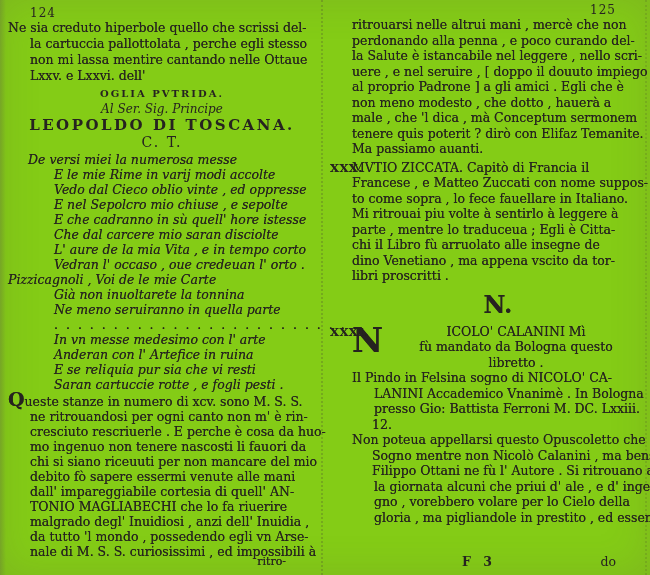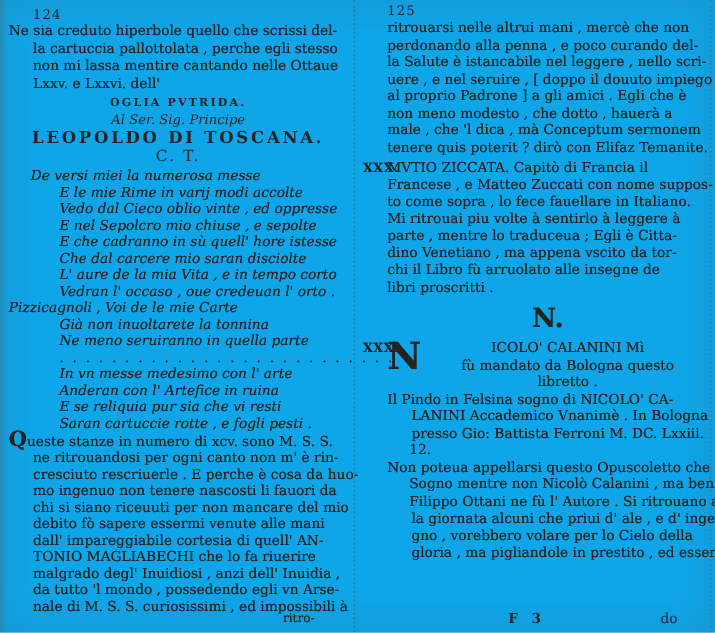--- a/index.html
+++ b/index.html
@@ -1,40 +1,40 @@
 <!DOCTYPE html>
 <html><head>
 <meta charset="utf-8">
 <style>
   html,body{margin:0;padding:0;background:#cfccc6;}
   #scan{
     position:relative;
     width:650px;height:575px;
-    background:#0ea5e9;
+    background:#84cc16;
     overflow:hidden;
     font-family:"DejaVu Serif","Liberation Serif",serif;
     color:#262320;
     box-shadow:inset 0 0 40px rgba(90,82,70,.18);
   }
   #scan::before{
     content:"";position:absolute;left:0;top:0;bottom:0;width:6px;
     background:linear-gradient(to right,rgba(90,84,74,.25),rgba(90,84,74,0));
   }
   .gutter{
     position:absolute;top:0;bottom:0;width:0;
     border-left:2px dotted rgba(70,62,52,.25);
   }
   .gutter.mid{left:321px;}
   .gutter.edge{right:3px;border-left:2px dotted rgba(70,62,52,.16);}
   .page{position:absolute;top:0;bottom:0;}
   .page.left{left:0;width:322px;padding:6px 6px 0 8px;box-sizing:border-box;}
   .page.right{left:330px;width:320px;padding:3px 6px 0 22px;box-sizing:border-box;}
   .pagenum{font-size:12px;letter-spacing:1px;}
   .pagenum.pl{margin-left:22px;}
-  .pagenum.pr{text-align:left;margin-right:28px;}
+  .pagenum.pr{text-align:right;margin-right:28px;}
   .line{
     font-size:12.5px;line-height:16px;white-space:nowrap;
     text-shadow:0 0 .5px rgba(30,26,22,.75);
   }
   .page.right .line{line-height:15.5px;}
   .ml0{margin-left:0;}
   .ml1{margin-left:20px;}
   .ml2{margin-left:22px;}
   .ml3{margin-left:46px;}
   .it{font-style:italic;}
@@ -132,32 +132,33 @@
 
     <div class="cont">
         <div class="line ml0">ritrouarsi nelle altrui mani , mercè che non</div>
         <div class="line ml0">perdonando alla penna , e poco curando del-</div>
         <div class="line ml0">la Salute è istancabile nel leggere , nello scri-</div>
         <div class="line ml0">uere , e nel seruire , [ doppo il douuto impiego</div>
         <div class="line ml0">al proprio Padrone ] a gli amici . Egli che è</div>
         <div class="line ml0">non meno modesto , che dotto , hauerà a</div>
         <div class="line ml0">male , che 'l dica , mà Conceptum sermonem</div>
         <div class="line ml0">tenere quis poterit ? dirò con Elifaz Temanite.</div>
+        <div class="line ml0">Ma passiamo auanti.</div>
       </div>
 
     <div class="entry">
       <span class="margin-label">XXX.</span>
       <div>
           <div class="line ml0">MVTIO ZICCATA. Capitò di Francia il</div>
           <div class="line ml0">Francese , e Matteo Zuccati con nome suppos-</div>
           <div class="line ml0">to come sopra , lo fece fauellare in Italiano.</div>
           <div class="line ml0">Mi ritrouai piu volte à sentirlo à leggere à</div>
           <div class="line ml0">parte , mentre lo traduceua ; Egli è Citta-</div>
+          <div class="line ml0">chi il Libro fù arruolato alle insegne de</div>
           <div class="line ml0">dino Venetiano , ma appena vscito da tor-</div>
-          <div class="line ml0">chi il Libro fù arruolato alle insegne de</div>
           <div class="line ml0">libri proscritti .</div>
         </div>
     </div>
 
     <div class="section-letter">N.</div>
 
     <div class="entry xxxi">
       <span class="margin-label">XXXI.</span>
       <span class="dropcap">N</span>
       <div>

